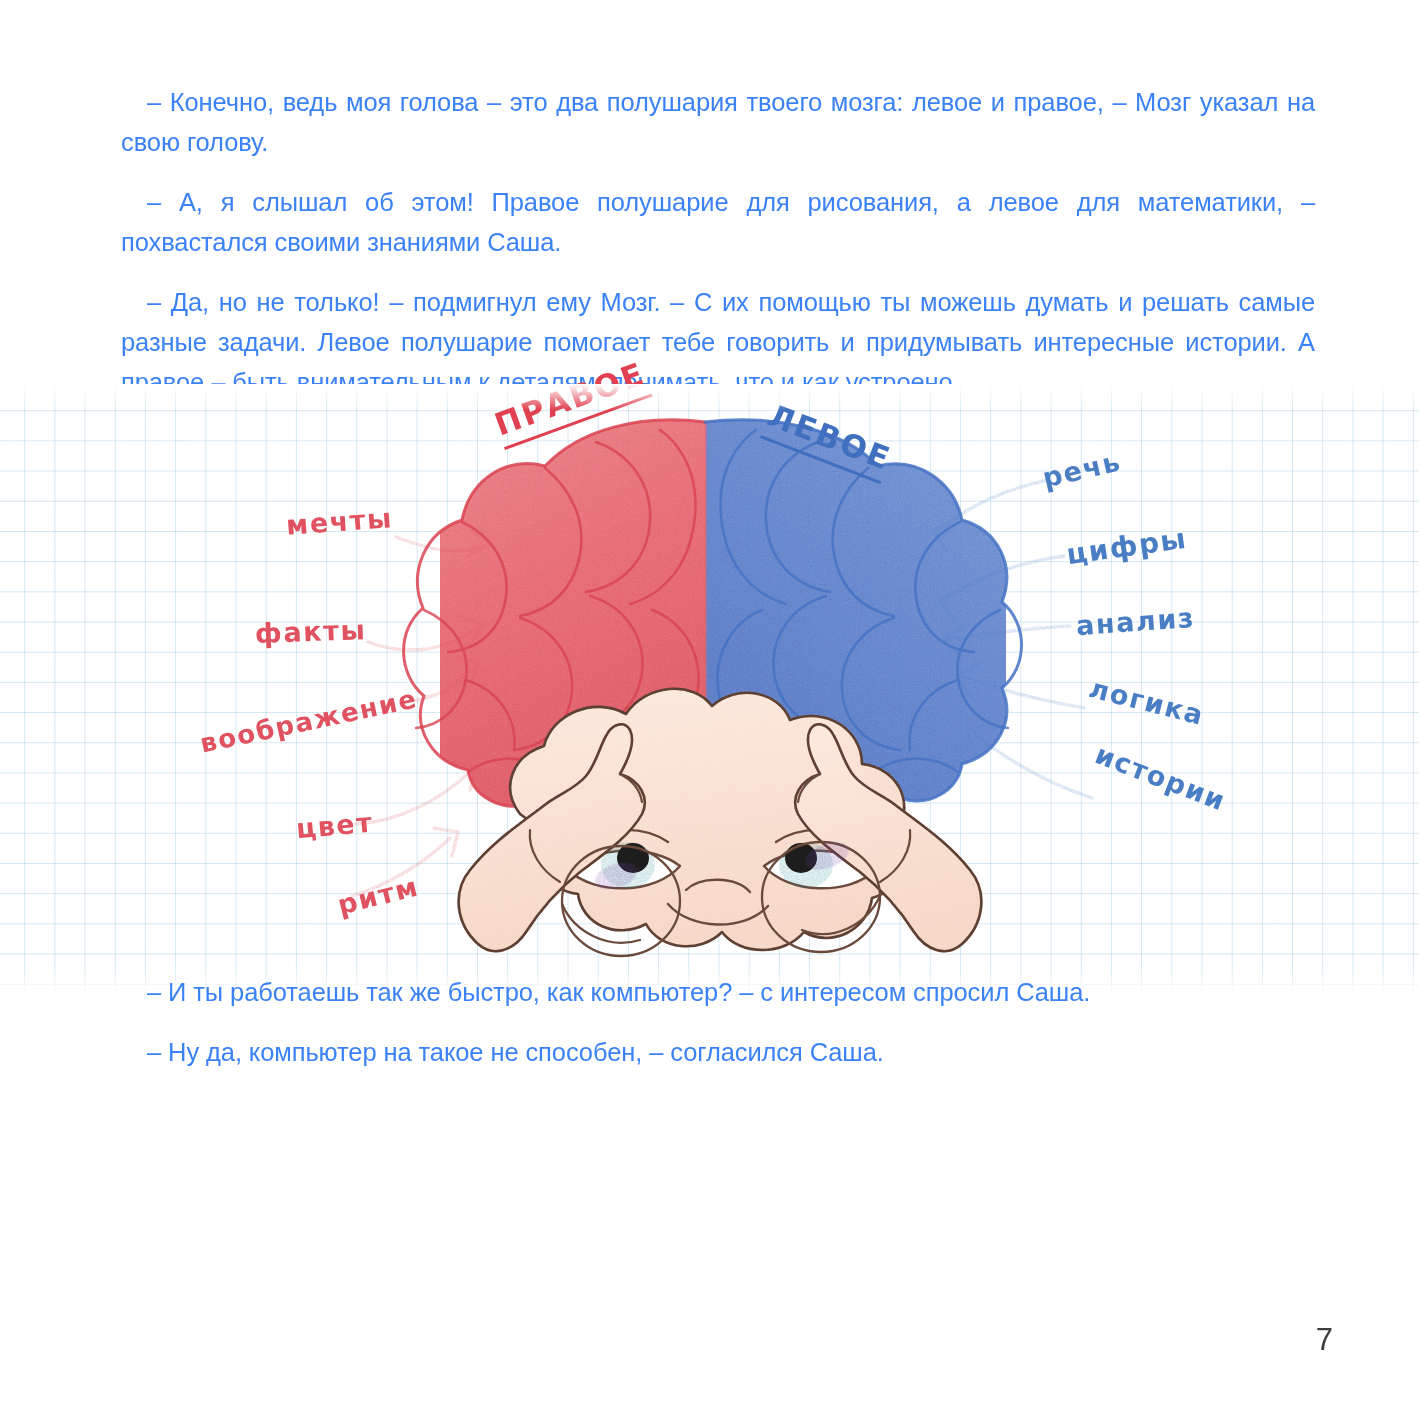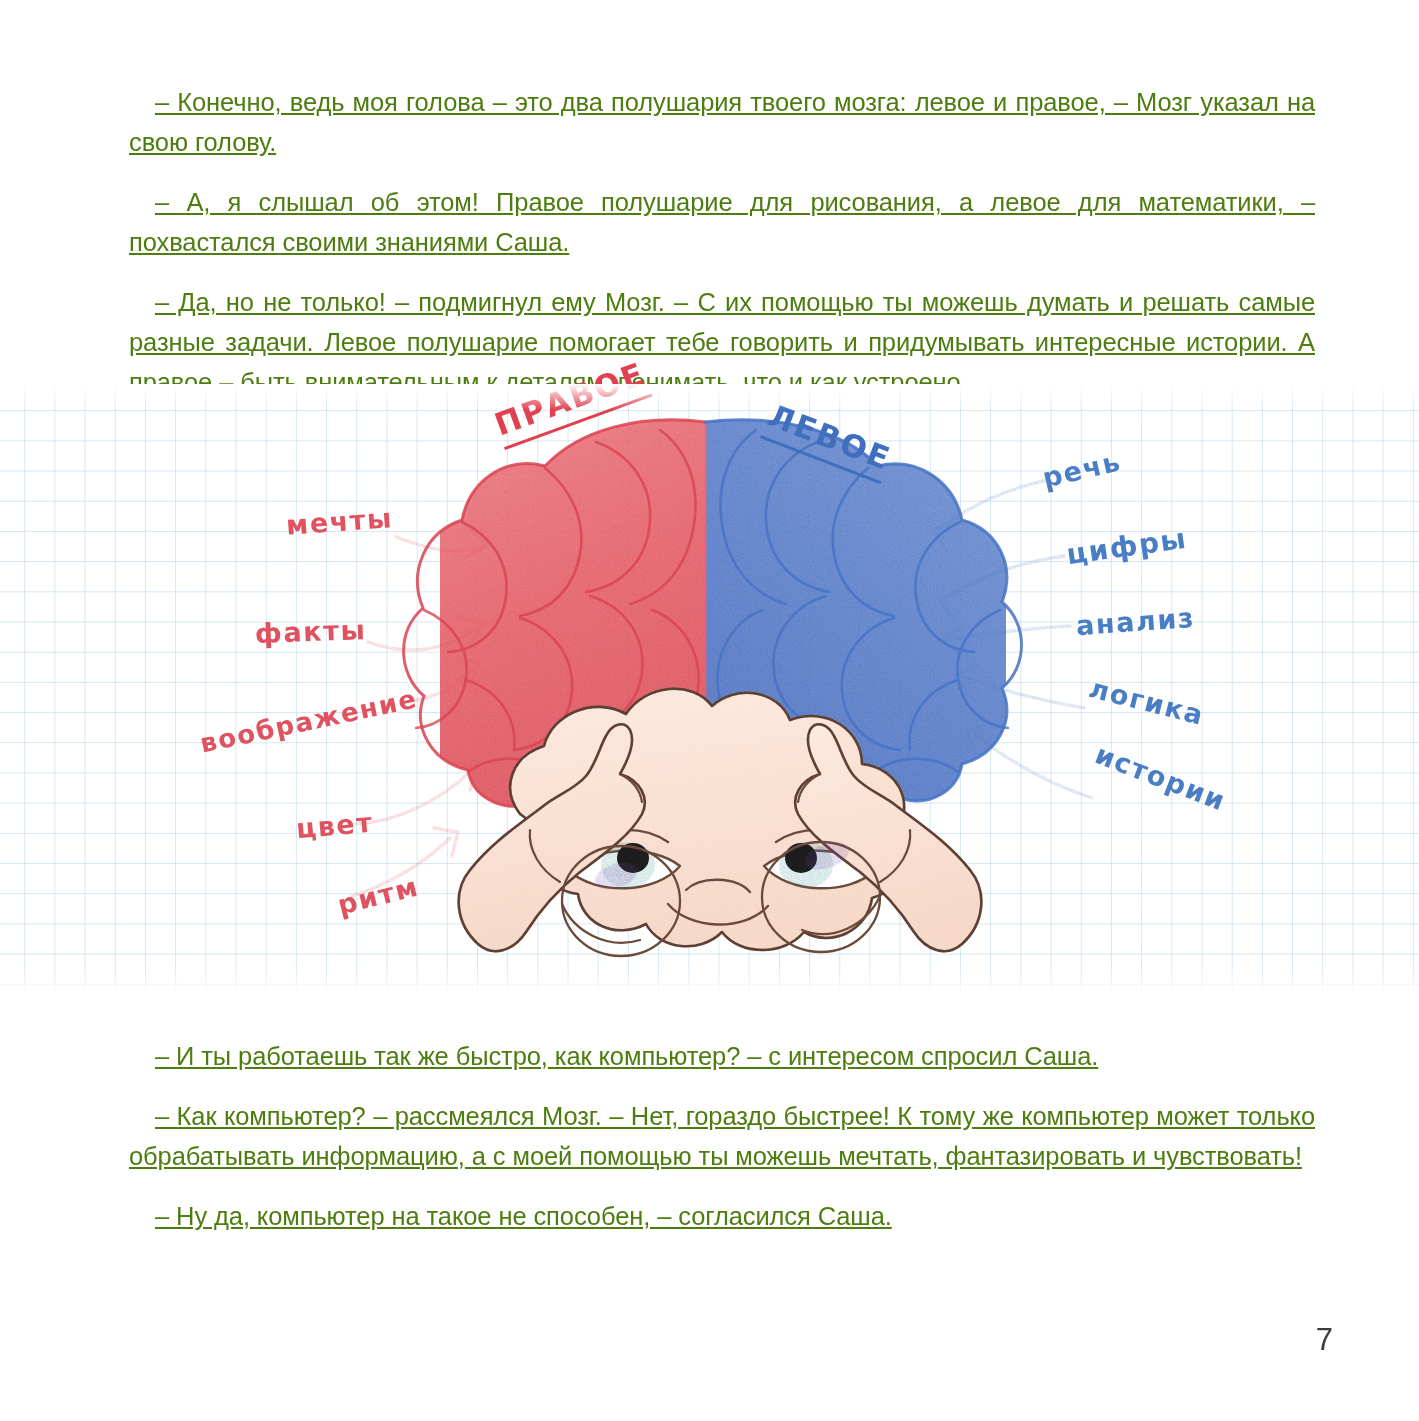--- a/index.html
+++ b/index.html
@@ -6,31 +6,30 @@
   html,body{margin:0;padding:0;background:#ffffff;}
   body{
     width:1419px;height:1421px;position:relative;overflow:hidden;
     font-family:"Liberation Sans","DejaVu Sans",sans-serif;
     color:#2b2b2b;
   }
 
   
   .textblock{position:absolute;left:113px;width:1202px;}
   #text-top{top:82px;}
-  #text-bottom{top:1036px;}
+  #text-bottom{top:972px;}
 
   .para{
     font-size:25.5px;
     line-height:40px;
     text-align:justify;
     text-indent:26px;
-    margin:0 0 20px 16px;
+    margin:0 0 20px 8px;
     letter-spacing:-0.1px;
-    color:#4d7c0f;
-    text-decoration:underline;
+    color:#3b82f6;
   }
   .para.last{margin-bottom:0;}
   .para.nojust{text-align:left;}
 
   
   #grid-paper{
     position:absolute;left:0;top:384px;width:1419px;height:610px;
     background-color:#ffffff;
     background-image:
       linear-gradient(to right, rgba(150,197,222,0.40) 1.1px, transparent 1.1px),
@@ -373,17 +372,16 @@
       <span>истории</span>
     </div>
   </div>
 
   <div id="grid-fade-top"></div>
   <div id="grid-fade-bottom"></div>
 </div>
 
 <div class="textblock" id="text-bottom">
   <p class="para nojust">– И ты работаешь так же быстро, как компьютер? – с интересом спросил Саша.</p>
-  <p class="para">– Как компьютер? – рассмеялся Мозг. – Нет, гораздо быстрее! К тому же компьютер может только обрабатывать информацию, а с моей помощью ты можешь мечтать, фантазировать и чувствовать!</p>
   <p class="para nojust">– Ну да, компьютер на такое не способен, – согласился Саша.</p>
 </div>
 
 <div id="page-number">7</div>
 
 </body></html>

